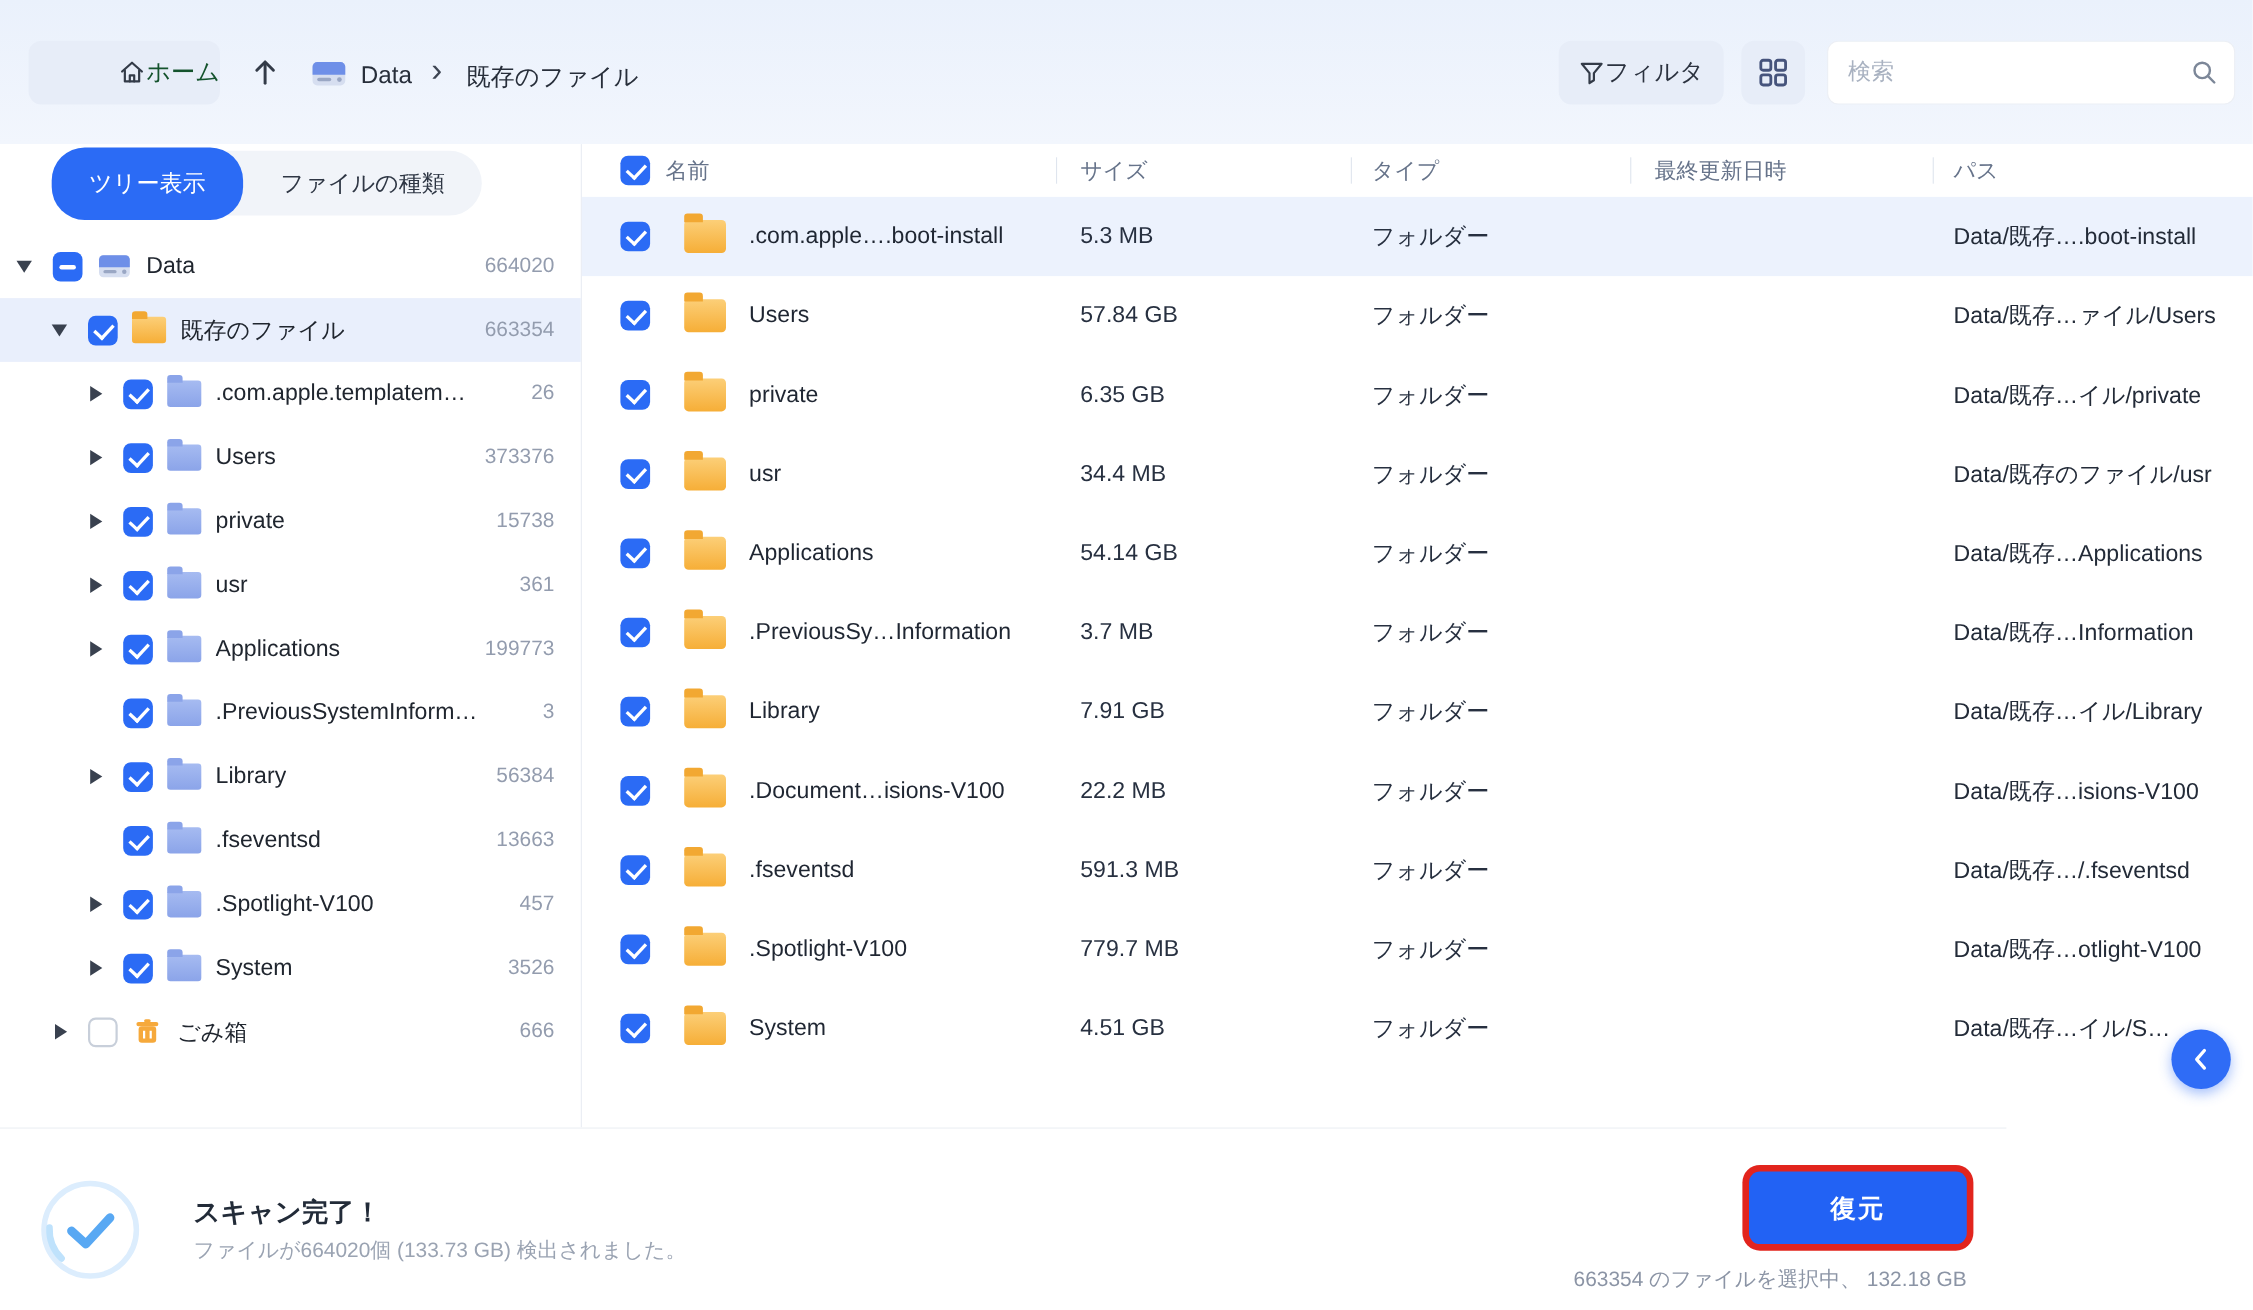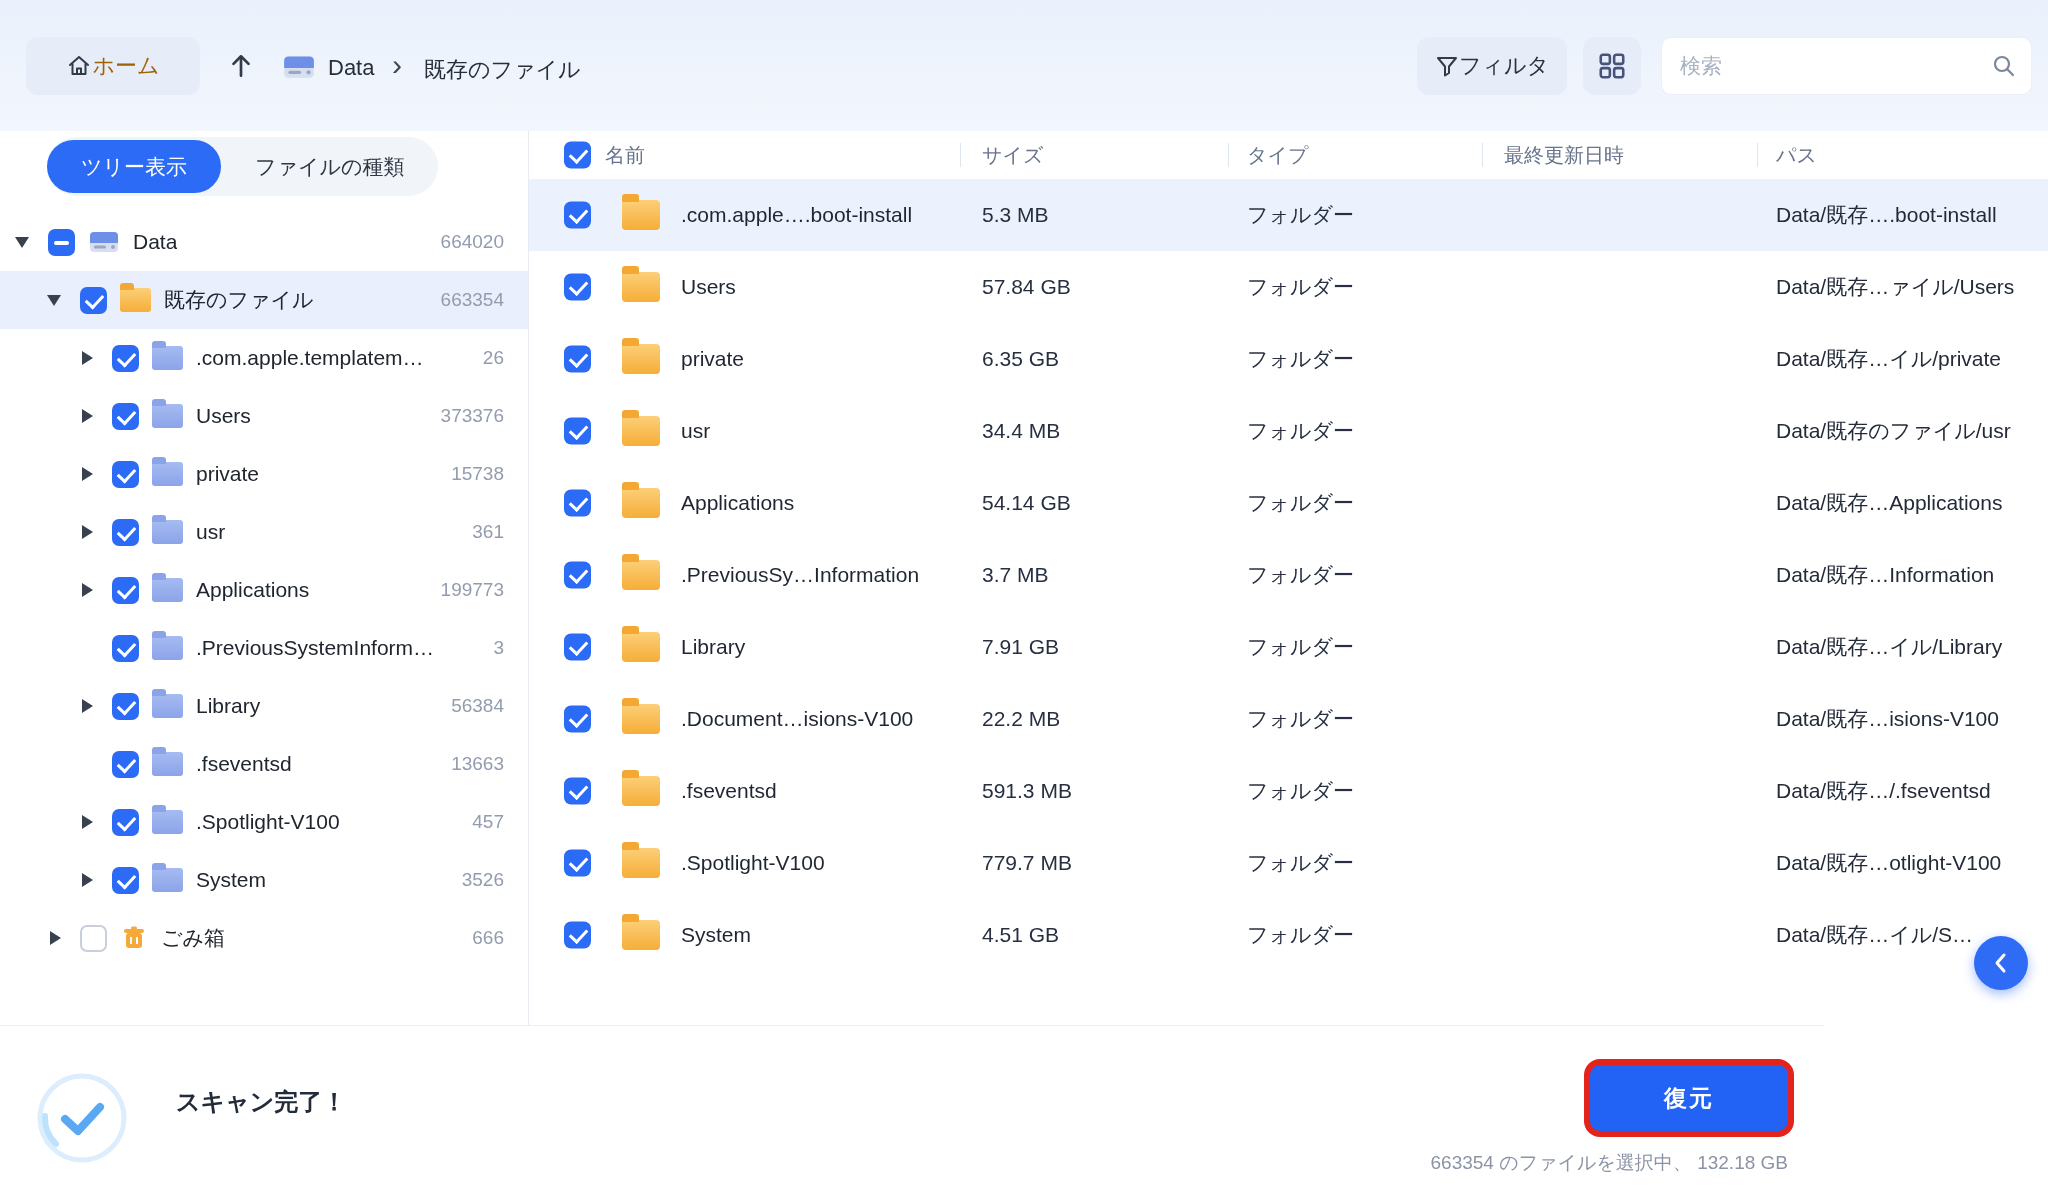--- a/index.html
+++ b/index.html
@@ -8,21 +8,21 @@
     font-family:"Liberation Sans","DejaVu Sans",sans-serif;
     background:#ffffff; color:#232a36; overflow:hidden; position:relative;
   }
   .app { position:absolute; inset:0; width:2048px; height:1191px; }
 
   
   .topbar { position:absolute; left:0; top:0; width:2048px; height:131px;
     background:linear-gradient(180deg,#eaf1fc 0%,#f2f6fd 100%); }
   .home-btn { position:absolute; left:26px; top:37px; height:58px; width:174px;
     background:#e7edf8; border-radius:12px; display:flex; align-items:center;
-    justify-content:center; font-size:22px; color:#a16207; cursor:pointer; }
+    justify-content:flex-end; font-size:22px; color:#14532d; cursor:pointer; }
   .up-btn { position:absolute; left:226px; top:51px; width:30px; height:30px;
     display:flex; align-items:center; justify-content:center; cursor:pointer; }
   .crumb-drive { position:absolute; left:282px; top:53px; }
   .crumb-data { position:absolute; left:328px; top:55px; font-size:22px; color:#272e3a; cursor:pointer; }
   .crumb-sep { position:absolute; left:392px; top:48px; font-size:30px; color:#3d4553; }
   .crumb-folder { position:absolute; left:424px; top:55px; font-size:22px; color:#272e3a; }
   .filter-btn { position:absolute; left:1417px; top:37px; width:150px; height:58px;
     background:#e7edf8; border-radius:12px; display:flex; align-items:center;
     justify-content:center; font-size:22px; color:#2b323f; cursor:pointer; }
   .grid-btn { position:absolute; left:1583px; top:37px; width:58px; height:58px;
@@ -33,21 +33,21 @@
     display:flex; align-items:center; padding:0 14px 0 18px; }
   .search-box input { flex:1; border:none; outline:none; font-size:21px;
     color:#2a3140; background:transparent; font-family:inherit; min-width:0; }
   .search-box input::placeholder { color:#a9b2c1; }
 
   
   .sidebar { position:absolute; left:0; top:131px; width:529px; height:894px;
     background:#fff; border-right:1px solid #e7ebf2; }
   .tabs { position:absolute; left:47px; top:6px; height:59px; background:#f1f4f9;
     border-radius:30px; display:flex; align-items:center; }
-  .tab { padding:0 34px; height:53px; display:flex; align-items:center;
+  .tab { padding:0 34px; height:66px; display:flex; align-items:center;
     font-size:21px; color:#2e3644; border-radius:30px; cursor:pointer; white-space:nowrap; }
   .tab.active { background:#2b6bf5; color:#fff; }
   .tree { position:absolute; left:0; top:82px; width:100%; }
   .trow { display:flex; align-items:center; height:58px; padding-right:24px; cursor:pointer; }
   .trow.sel { background:#e9effc; }
   .lv0 { padding-left:14px; } .lv1 { padding-left:46px; } .lv2 { padding-left:78px; }
   .disc { width:34px; flex:none; display:flex; align-items:center; }
   .disc.closed::before { content:""; display:block; margin-left:4px;
     border-left:11px solid #39414f; border-top:7px solid transparent; border-bottom:7px solid transparent; }
   .disc.open::before { content:""; display:block; margin-left:1px;
@@ -455,17 +455,18 @@
     </svg>
   </div>
 
   <div class="footer">
     <svg class="scan-icon" viewBox="0 0 96 96">
       <circle cx="48" cy="48" r="42" fill="#ffffff" stroke="#dcedfd" stroke-width="5"></circle>
       <path d="M 22 74 A 37 37 0 0 1 11 46" stroke="#bfe2fc" stroke-width="6" fill="none" stroke-linecap="round"></path>
       <path d="M31 49 L44 61 L66 37" stroke="#58a8f3" stroke-width="8" fill="none" stroke-linecap="round" stroke-linejoin="round"></path>
     </svg>
     <div class="status-title">スキャン完了！</div>
+    <div class="status-detail">ファイルが664020個 (133.73 GB) 検出されました。</div>
     <button class="recover-btn">復元</button>
     <div class="selection-summary">663354 のファイルを選択中、 132.18 GB</div>
   </div>
 
 </div>
 
 </body></html>

